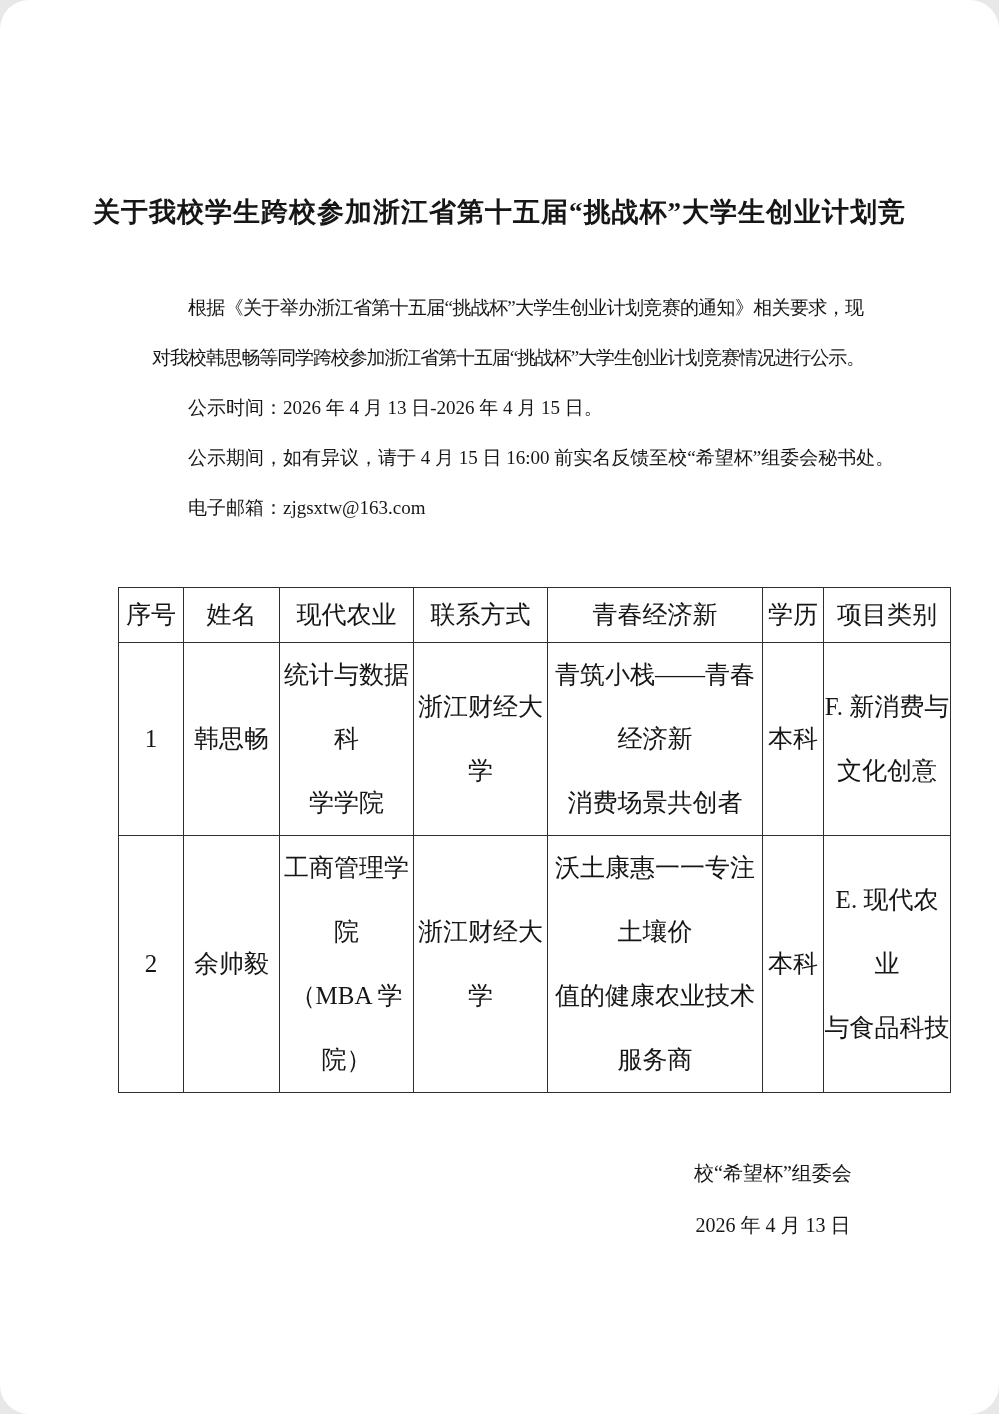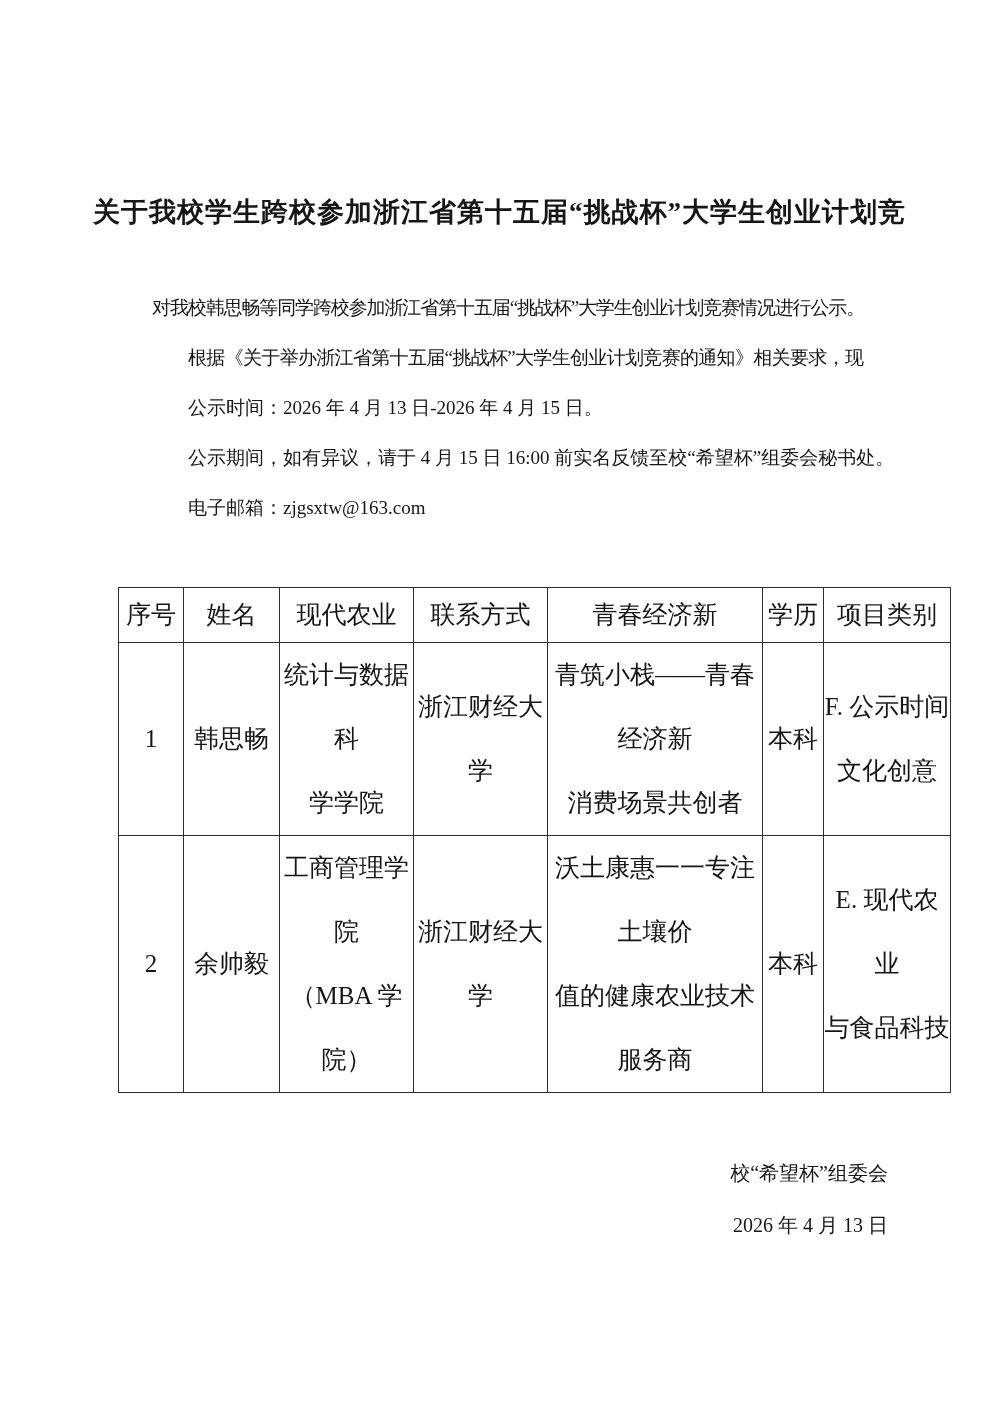--- a/index.html
+++ b/index.html
@@ -10,20 +10,21 @@
   .page {
     position: relative;
     width: 999px;
     height: 1414px;
     margin: 0 auto;
     background: #ffffff;
     color: #161616;
     font-family: "Liberation Serif", "DejaVu Serif", serif;
     overflow: hidden;
     box-sizing: border-box;
+    border-radius: 29px;
   }
   
   .doc-title {
     padding-top: 182px;
     text-align: center;
     font-weight: 700;
     font-size: 27px;
     line-height: 60px;
     letter-spacing: 1px;
   }
@@ -68,40 +69,40 @@
     overflow: hidden;
   }
   tr.head-row  { height: 55px; }
   tr.head-row th { line-height: 22px; white-space: nowrap; }
   tr.data-row  { height: 105px; }
   td.vtop { vertical-align: top; }
   
   .signature {
     margin: 54px 0 0 658px;
     width: 230px;
-    text-align: right;
+    text-align: center;
     font-size: 20px;
   }
   .signature div {
     line-height: 52px;
     white-space: nowrap;
   }
 </style>
 </head>
 <body>
 
 <div class="page">
 
   <div class="doc-title">
     <div>关于我校学生跨校参加浙江省第十五届“挑战杯”大学生创业计划竞</div>
   </div>
 
   <div class="doc-body">
+    <p class="body-line indent stretch-1">根据《关于举办浙江省第十五届“挑战杯”大学生创业计划竞赛的通知》相关要求，现</p>
     <p class="body-line stretch-2">对我校韩思畅等同学跨校参加浙江省第十五届“挑战杯”大学生创业计划竞赛情况进行公示。</p>
-    <p class="body-line indent stretch-1">根据《关于举办浙江省第十五届“挑战杯”大学生创业计划竞赛的通知》相关要求，现</p>
     <p class="body-line indent">公示时间：2026 年 4 月 13 日-2026 年 4 月 15 日。</p>
     <p class="body-line indent">公示期间，如有异议，请于 4 月 15 日 16:00 前实名反馈至校“希望杯”组委会秘书处。</p>
     <p class="body-line indent">电子邮箱：zjgsxtw@163.com</p>
   </div>
 
   <table class="doc-table">
     <colgroup>
       <col style="width:65px">
       <col style="width:96px">
       <col style="width:134px">
@@ -122,21 +123,21 @@
       </tr>
       <tr class="data-row">
         <td>1</td>
         <td>韩思畅</td>
         <td>统计与数据科
 学学院</td>
         <td>浙江财经大学</td>
         <td>青筑小栈——青春经济新
 消费场景共创者</td>
         <td>本科</td>
-        <td>F. 公示时间
+        <td>F. 新消费与
 文化创意</td>
       </tr>
       <tr class="data-row">
         <td class="vtop">2</td>
         <td>余帅毅</td>
         <td>工商管理学院
 （MBA 学院）</td>
         <td>浙江财经大学</td>
         <td>沃土康惠一一专注土壤价
 值的健康农业技术服务商</td>

